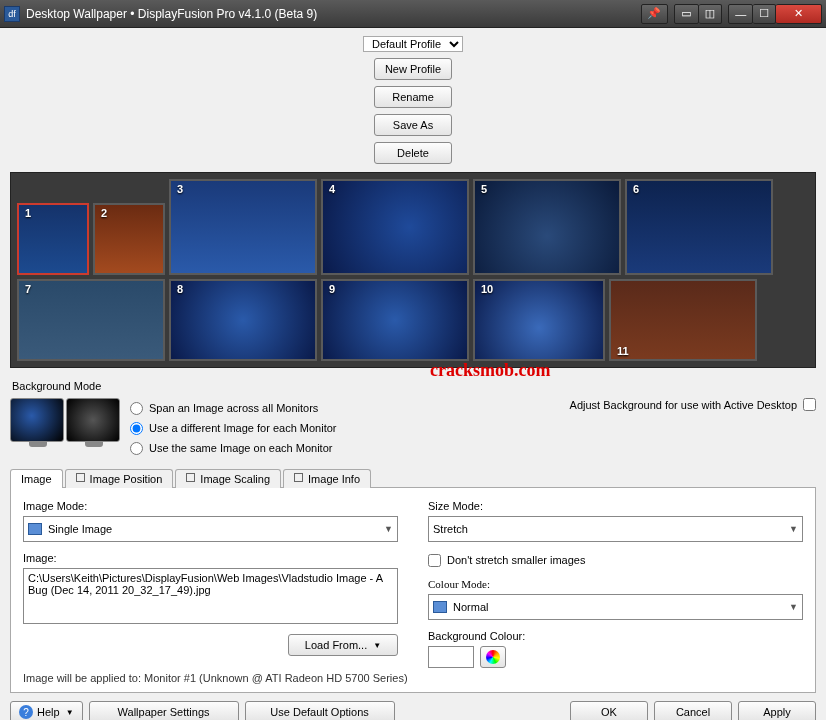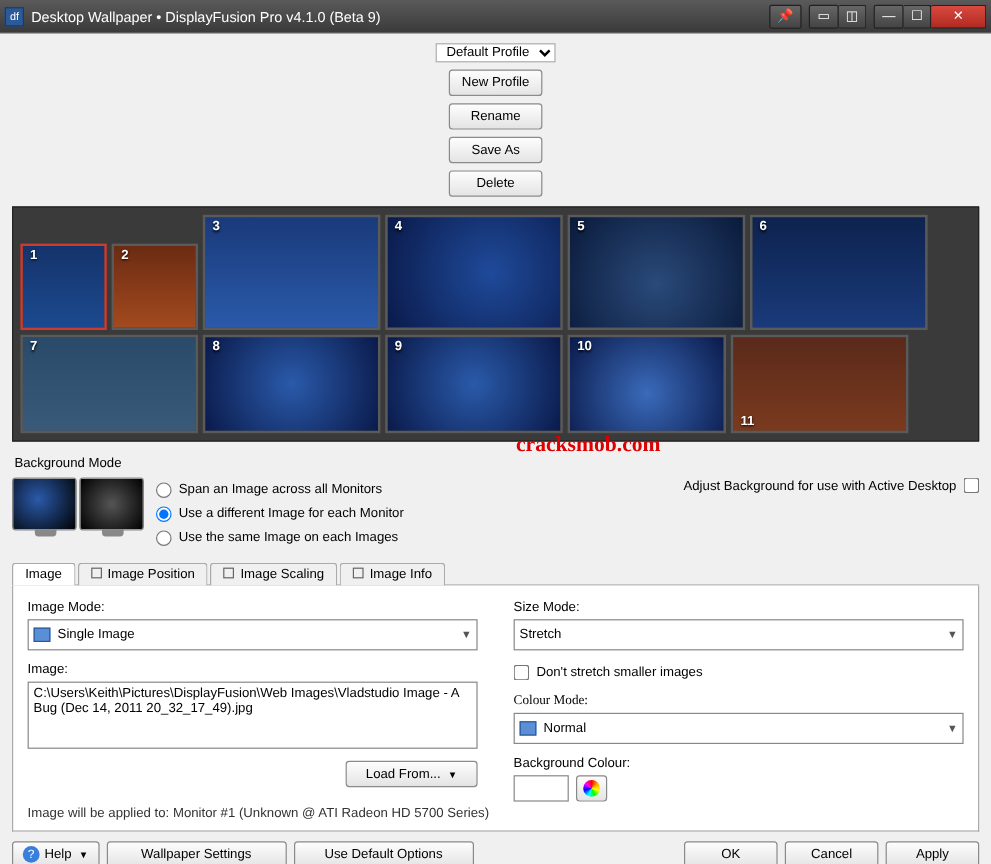--- a/index.html
+++ b/index.html
@@ -160,21 +160,21 @@
         <label>
             <input type="radio" name="bgm" style=""> 
             <span>Span an Image across all Monitors</span>
           </label>
         <label>
             <input type="radio" name="bgm" checked="" style=""> 
             <span>Use a different Image for each Monitor</span>
           </label>
         <label>
             <input type="radio" name="bgm" style=""> 
-            <span>Use the same Image on each Images</span>
+            <span>Use the same Image on each Monitor</span>
           </label>
       </div>
       <div class="adjust">
         <span>Adjust Background for use with Active Desktop</span>
         <input type="checkbox" style="">
       </div>
     </div>
   </div>
 
   <div class="watermark">cracksmob.com</div>

